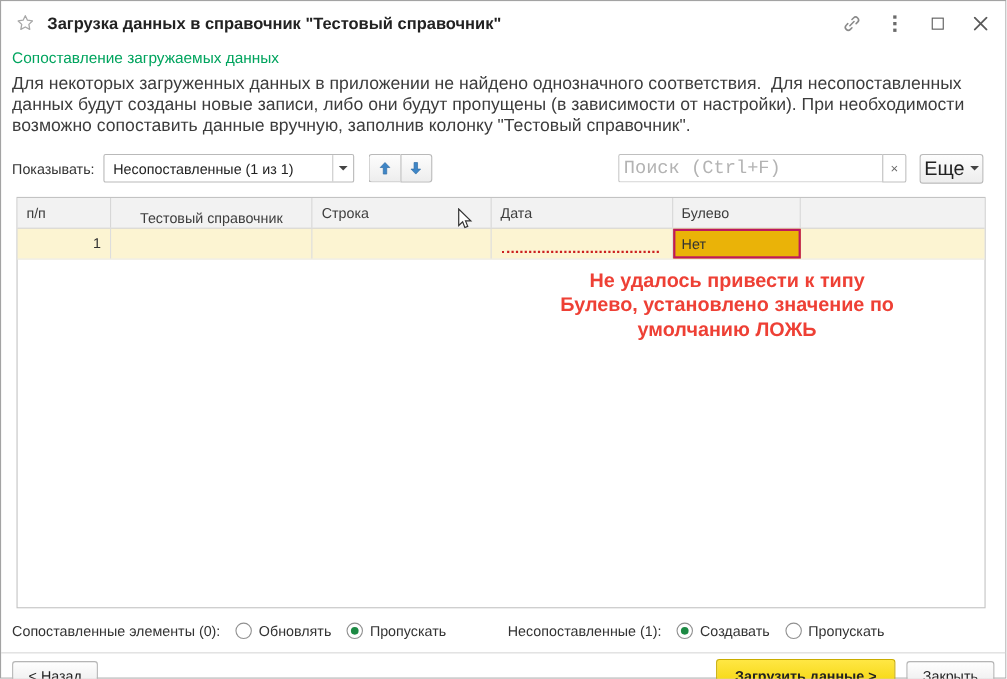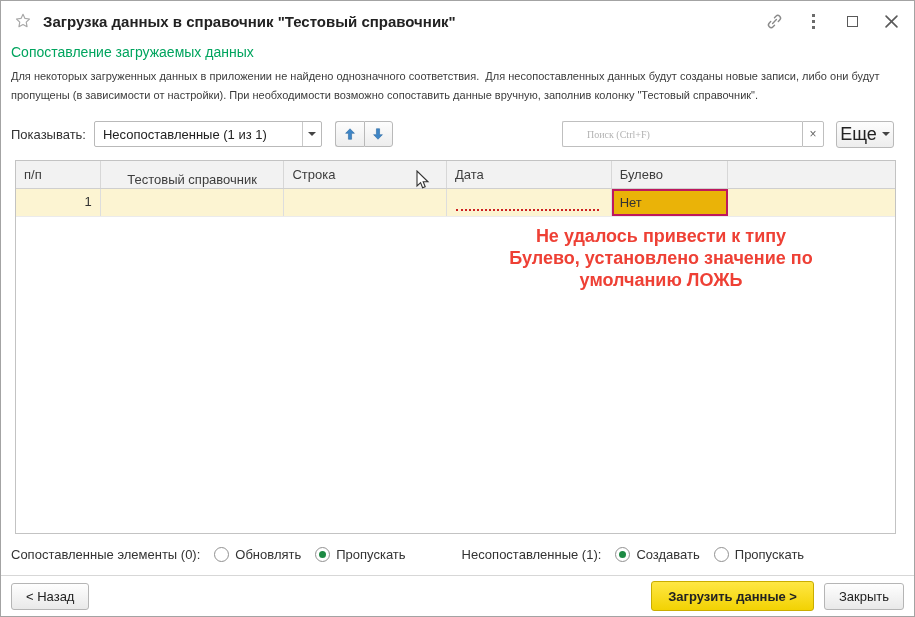--- a/index.html
+++ b/index.html
@@ -12,36 +12,36 @@
   .title { font-size: 15px; font-weight: bold; color: #222; margin-left: 11px; flex: 1; white-space: nowrap; }
   .tb-icons { display: flex; align-items: center; gap: 21px; }
   .tb-btn { display: flex; align-items: center; justify-content: center; width: 18px; height: 18px; cursor: pointer; }
   .dots { display: flex; flex-direction: column; gap: 3px; }
   .dots span { width: 3px; height: 3px; background: #6b6b6b; }
   .maxbox { width: 11px; height: 11px; border: 1.5px solid #5a5a5a; }
 
   
   .content { flex: 1; padding: 0 20px 0 10px; position: relative; }
   .section-title { margin: 3px 0 7px 0; font-size: 14px; color: #00a45e; }
-  .description { font-size: 11px; line-height: 19px; color: #3c3c3c; max-width: 872px; margin-bottom: 15px; white-space: pre-wrap; }
+  .description { font-size: 16px; line-height: 19px; color: #3c3c3c; max-width: 872px; margin-bottom: 15px; white-space: pre-wrap; }
 
   
   .toolbar { margin-top: 5px; height: 28px; display: flex; align-items: center; }
   .lbl { font-size: 13px; color: #333; }
   .dropdown { margin-left: 8px; width: 228px; height: 26px; border: 1px solid #b9b9b9; border-radius: 2px; background: #fff; display: flex; align-items: center; cursor: pointer; }
   .dropdown .dd-text { flex: 1; font-size: 13px; padding: 0 8px; color: #222; white-space: nowrap; overflow: hidden; }
   .dd-arrow-seg { width: 19px; height: 100%; border-left: 1px solid #c9c9c9; display: flex; align-items: center; justify-content: center; }
   .tri-down { width: 0; height: 0; border-left: 4px solid transparent; border-right: 4px solid transparent; border-top: 4px solid #444; }
   .updown { display: flex; margin-left: 13px; }
   .sq-btn { width: 29px; height: 26px; border: 1px solid #b9b9b9; background: linear-gradient(#fdfdfd, #ededed); display: flex; align-items: center; justify-content: center; cursor: pointer; }
   .sq-btn:first-child { border-radius: 3px 0 0 3px; border-right: none; }
   .sq-btn:last-child { border-radius: 0 3px 3px 0; }
   .spacer { flex: 1; }
   .searchbox { display: flex; height: 26px; }
-  .searchbox input { width: 240px; height: 26px; border: 1px solid #bfbfbf; border-right: none; border-radius: 2px 0 0 2px; padding: 0 24px; font-size: 10px; font-family: Liberation Serif, serif; color: #333; outline: none; }
+  .searchbox input { width: 240px; height: 26px; border: 1px solid #bfbfbf; border-right: none; border-radius: 2px 0 0 2px; padding: 0 4px; font-size: 17px; font-family: Liberation Mono, monospace; color: #333; outline: none; }
   .searchbox input::placeholder { color: #b3b3b3; }
   .clear-btn { width: 22px; height: 26px; border: 1px solid #bfbfbf; background: #fff; border-radius: 0 2px 2px 0; font-size: 12px; color: #666; display: flex; align-items: center; justify-content: center; cursor: pointer; }
   .more-btn { margin-left: 12px; width: 58px; height: 27px; border: 1px solid #b9b9b9; border-radius: 3px; background: linear-gradient(#fdfdfd, #ededed); display: flex; align-items: center; justify-content: center; gap: 5px; font-size: 18px; color: #222; cursor: pointer; }
 
   
   .tbl { margin: 12px 0 0 4px; width: 881px; height: 374px; border: 1px solid #c3c3c3; background: #fff; position: relative; }
   .tr { display: flex; width: 100%; }
   .thead { height: 28px; background: #f2f2f2; border-bottom: 1px solid #cfcfcf; }
   .th { font-size: 13px; color: #3d3d3d; padding: 0 8px; line-height: 26px; border-right: 1px solid #d7d7d7; display: flex; align-items: center; gap: 6px; white-space: nowrap; overflow: hidden; }
   .th:last-child { border-right: none; }

